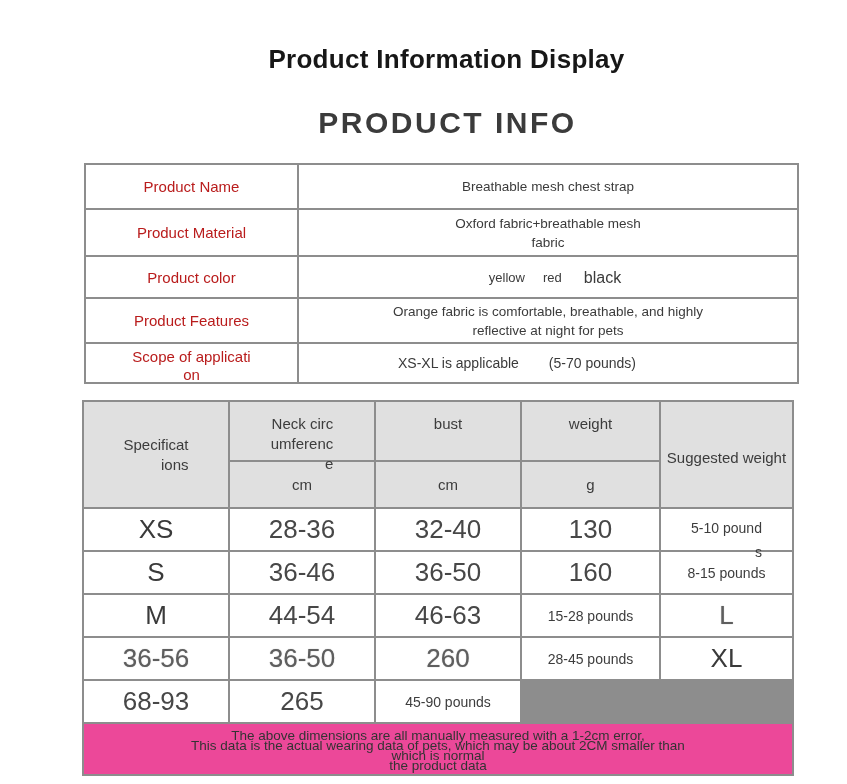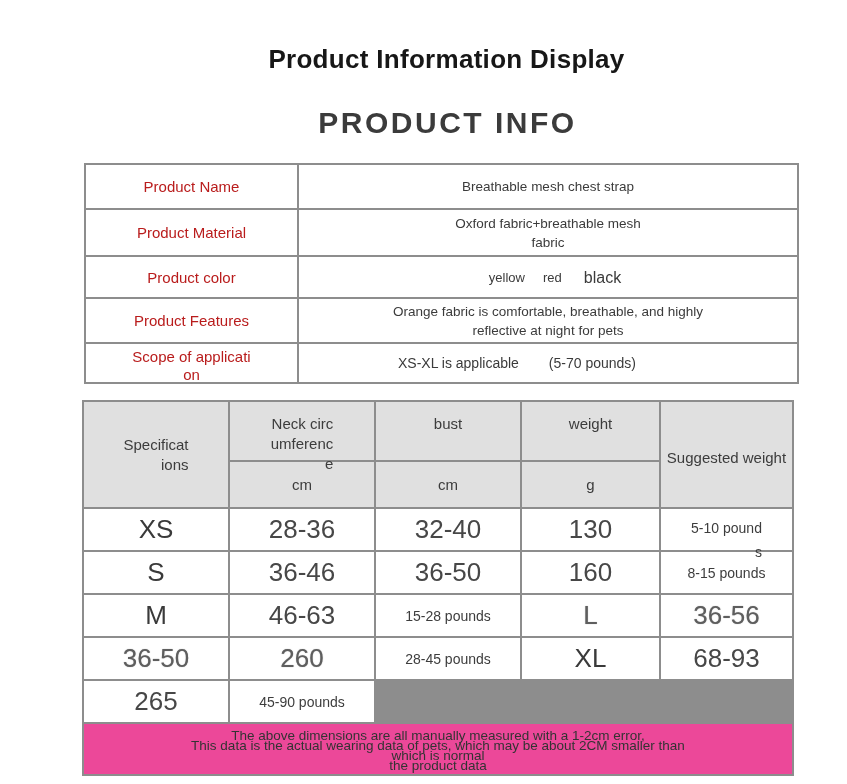--- a/index.html
+++ b/index.html
@@ -130,20 +130,21 @@
   <div class="cell sug-cell sug-xs pre">5-10 pound
 s</div>
 
   <div class="cell size-cell">S</div>
   <div class="cell num-cell">36-46</div>
   <div class="cell num-cell">36-50</div>
   <div class="cell num-cell">160</div>
   <div class="cell sug-cell">8-15 pounds</div>
 
   <div class="cell size-cell">M</div>
+  <div class="cell num-cell">44-54</div>
   <div class="cell num-cell">46-63</div>
   <div class="cell sug-cell">15-28 pounds</div>
 
   <div class="cell size-cell garbled">L</div>
   <div class="cell num-cell garbled">36-56</div>
   <div class="cell num-cell garbled">36-50</div>
   <div class="cell num-cell garbled">260</div>
   <div class="cell sug-cell">28-45 pounds</div>
 
   <div class="cell size-cell">XL</div>

